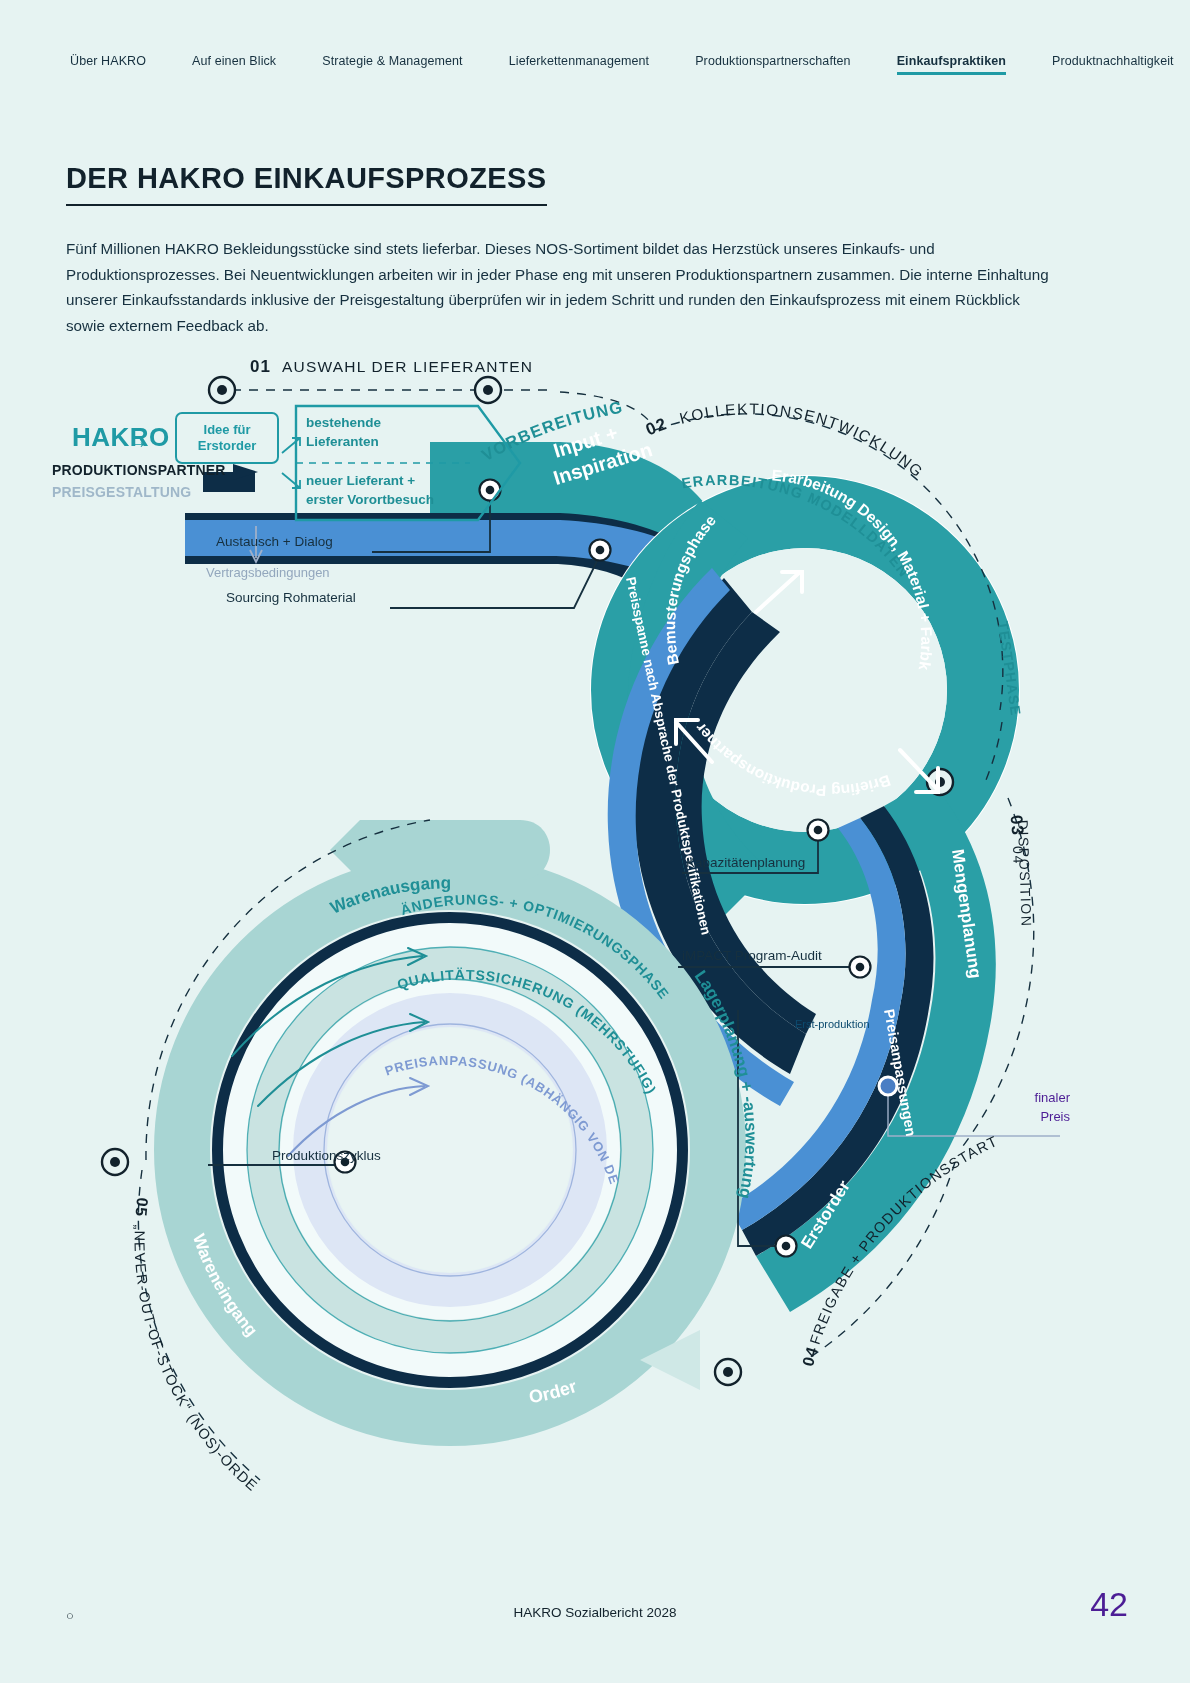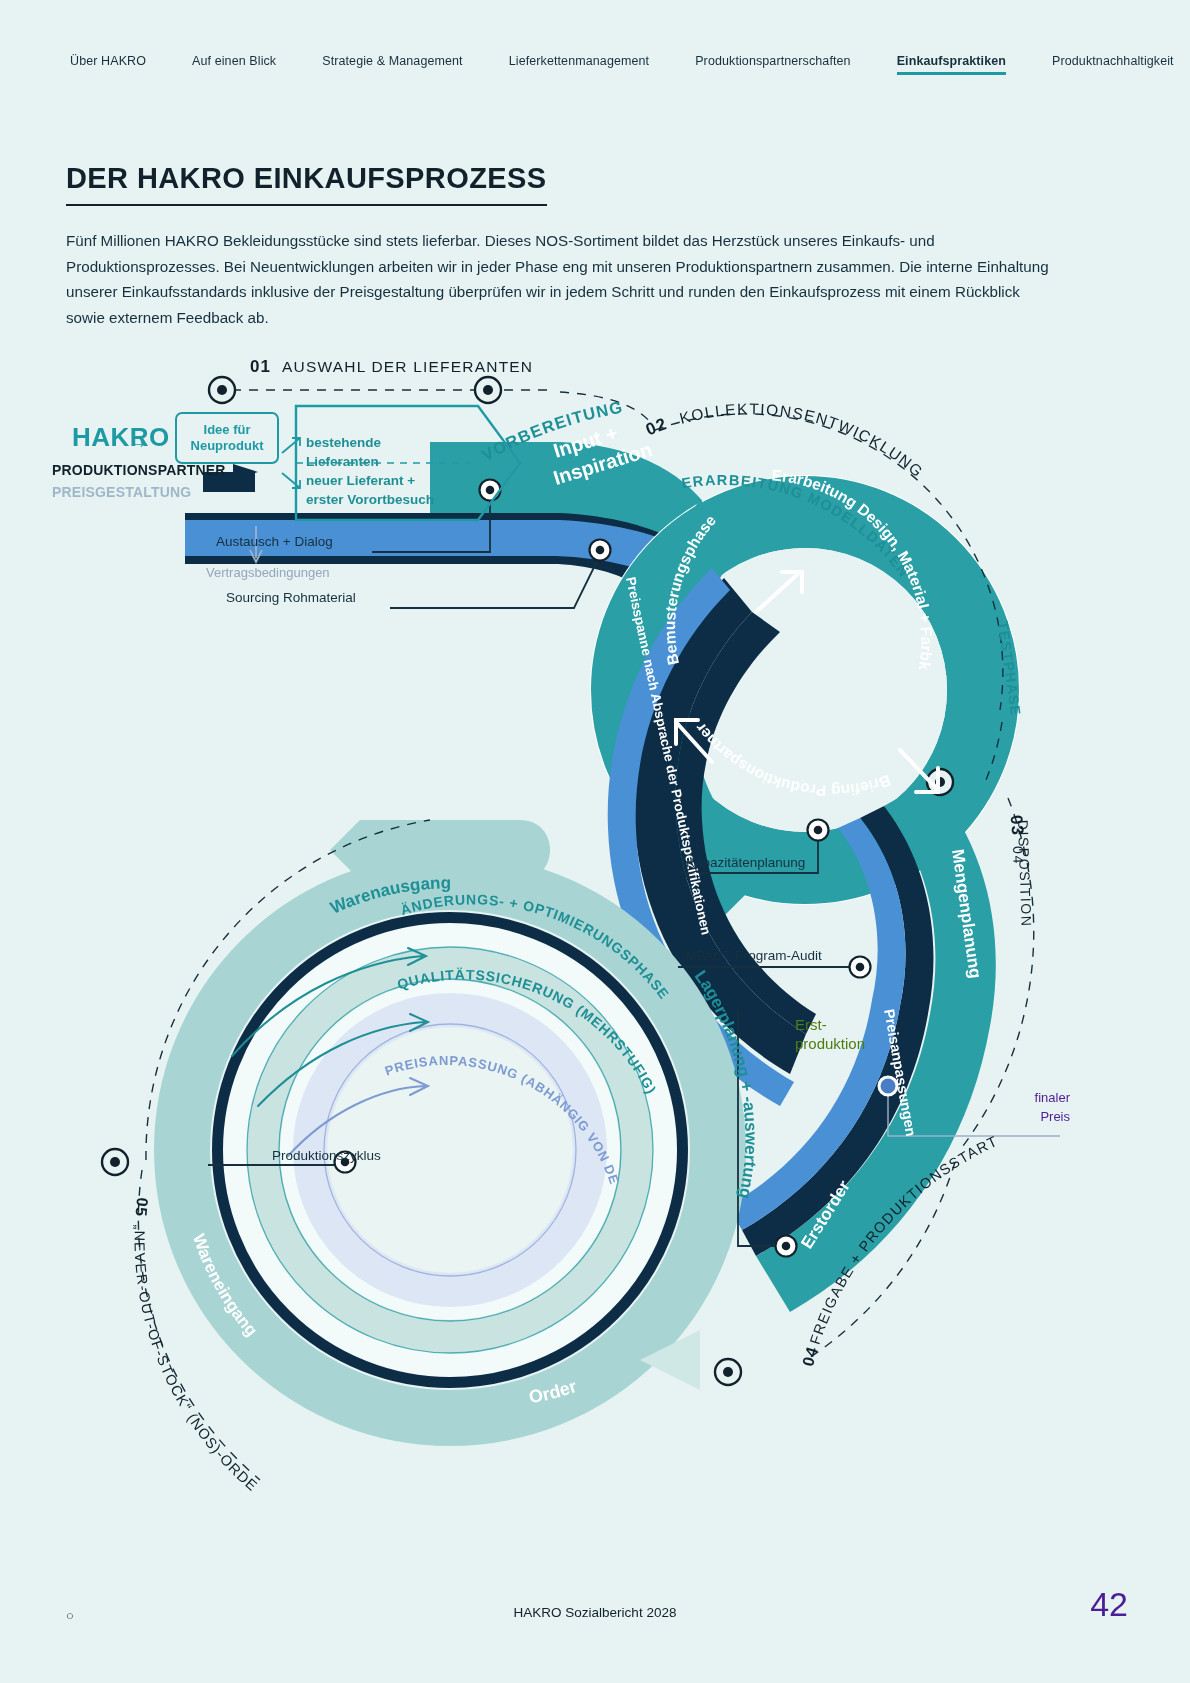--- a/index.html
+++ b/index.html
@@ -29,21 +29,21 @@
   
   .page-title{
     position:absolute;left:66px;top:162px;
     font-size:29px;font-weight:bold;letter-spacing:.4px;
     color:#12222c;border-bottom:2.5px solid #12222c;
     padding-bottom:9px;display:inline-block;
     font-stretch:condensed;
     text-align:right;
   }
   .intro{
-    position:absolute;left:66px;top:228px;width:990px;
+    position:absolute;left:66px;top:236px;width:990px;
     font-size:15.2px;line-height:25.5px;color:#16303f;
   }
   
   #figure{position:absolute;left:0;top:350px;width:1190px;height:1180px;}
   
   .lbl{position:absolute;white-space:nowrap;}
   .hakro-word{
     left:52px;top:72px;font-size:26px;font-weight:bold;color:#1f9aa5;letter-spacing:.5px;margin-left:20px;
   }
   .hakro-sub1{left:52px;top:112px;font-size:14px;font-weight:bold;color:#12222c;letter-spacing:.2px;}
@@ -63,21 +63,21 @@
 
   .arrowtxt{left:128px;top:80px;font-size:20px;color:#1f9aa5;}
 
   .auslief{
     left:130px;top:420px;font-size:19px;font-weight:bold;color:#1f8f96;
     line-height:27px;letter-spacing:.2px;
   }
   .finalerpreis{
     left:1006px;top:738px;font-size:13px;color:#4c1d95;line-height:19px;text-align:right;
   }
-  .erstprod{left:795px;top:665px;font-size:15px;color:#4d7c0f;line-height:19px;}
+  .erstprod{left:795px;top:665px;font-size:11px;color:#0c4a6e;line-height:19px;}
 
   
   .footer-left{position:absolute;left:66px;top:1608px;font-size:13px;color:#12222c;}
   .footer-center{position:absolute;left:0;top:1605px;width:1190px;text-align:center;font-size:13.5px;color:#12222c;}
   .footer-page{position:absolute;right:62px;top:1585px;font-size:34px;color:#4c1d95;font-weight:normal;}
 </style>
 </head>
 <body>
 
 <div class="topnav">
@@ -393,24 +393,24 @@
   <text x="682" y="610" font-size="13.5" fill="#16303f">iMPACT Program-Audit</text>
   <text x="272" y="810" font-size="13.5" fill="#16303f">Produktionszyklus</text>
 </svg>
 
 <div style="position:absolute;left:0;top:350px;width:1190px;height:1180px;pointer-events:none;">
   <div class="lbl hakro-word">HAKRO</div>
   <div class="lbl arrowtxt">→</div>
   <div class="lbl hakro-sub1">PRODUKTIONSPARTNER</div>
   <div class="lbl hakro-sub2">PREISGESTALTUNG</div>
 
-  <div class="box-idea">Idee für Neuprodukt</div>
+  <div class="box-idea">Idee für Erstorder</div>
 
   <div class="lbl chev-txt1">
-    <span style="display:block;width:130px;white-space:normal;margin-top:20px;">bestehende Lieferanten</span>
+    <span style="display:block;width:130px;white-space:normal;">bestehende Lieferanten</span>
   </div>
   <div class="lbl chev-txt2">
     <span style="display:block;width:150px;white-space:normal;margin-top:12px;">neuer Lieferant + erster Vorortbesuch</span>
   </div>
 
   <div class="lbl vertrag">Vertragsbedingungen</div>
 
 
   <div class="lbl erstprod" style="white-space:normal;width:96px;">
     <span>Erst-produktion</span>

